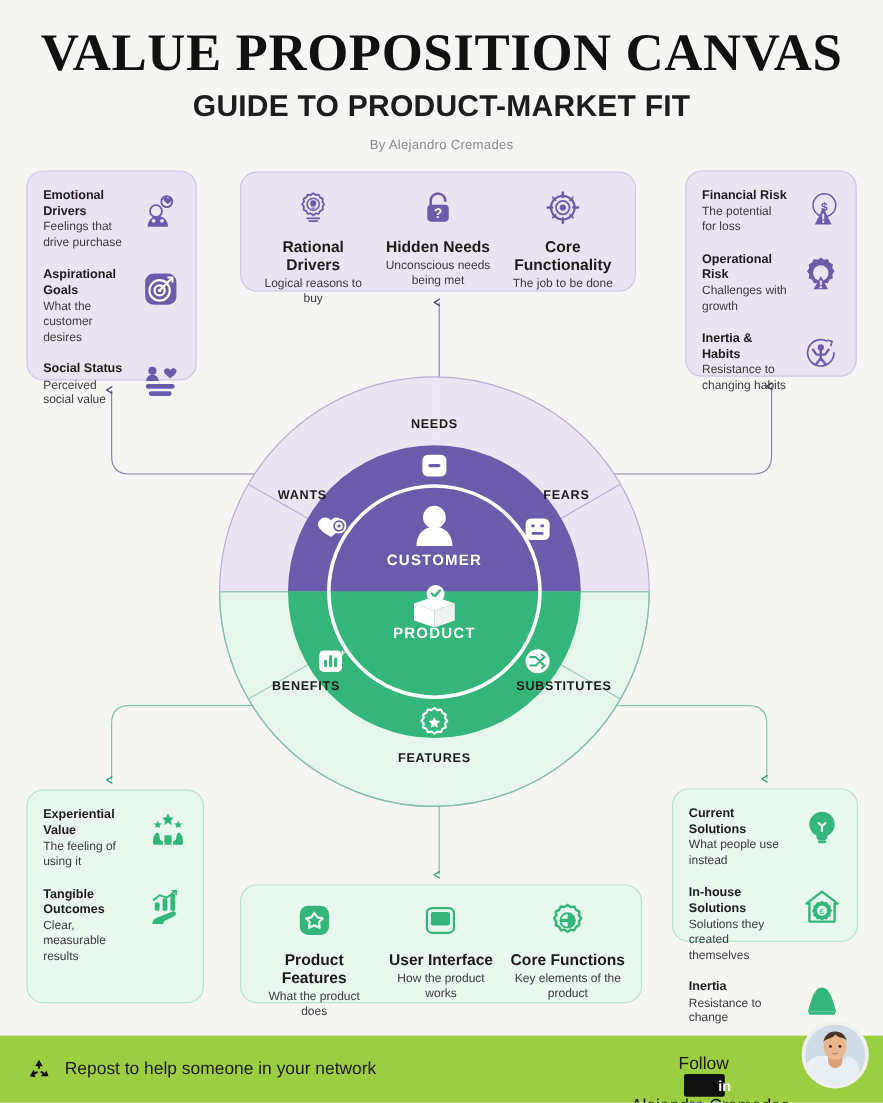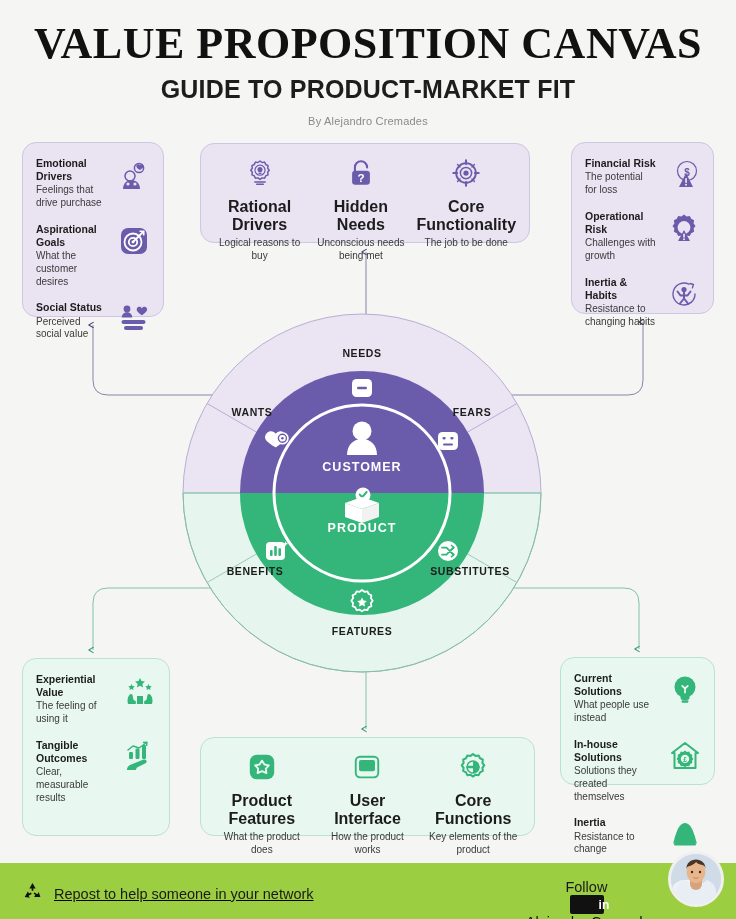--- a/index.html
+++ b/index.html
@@ -58,21 +58,21 @@
     position: absolute; right: 0; top: 2px;
     width: 32px; height: 32px;
   }
   .side-icon svg { width: 32px; height: 32px; display: block; }
 
   
   .hcard { display: flex; padding: 13px 8px 14px 8px; }
   .hcol { flex: 1; text-align: center; padding: 0 5px; }
   .hcol-icon { height: 32px; margin-bottom: 9px; display: flex; align-items: center; justify-content: center; }
   .hcol-icon svg { width: 30px; height: 30px; display: block; }
-  .hcol-title { font-size: 16px; font-weight: bold; color: #1c1c1c; }
+  .hcol-title { font-size: 13px; font-weight: bold; color: #1c1c1c; }
   .hcol-desc { font-size: 10px; color: #3a3a3a; line-height: 1.3; margin-top: 2px; }
 
   
   #card-top-left    { left: 22px;  top: 142px; width: 142px; height: 175px; }
   #card-top-center  { left: 200px; top: 143px; width: 330px; height: 100px; }
   #card-top-right   { left: 571px; top: 142px; width: 143px; height: 172px; }
   #card-bot-left    { left: 22px;  top: 658px; width: 148px; height: 178px; }
   #card-bot-center  { left: 200px; top: 737px; width: 335px; height: 99px; justify-content: flex-end; }
   #card-bot-right   { left: 560px; top: 657px; width: 155px; height: 128px; }
 
@@ -93,21 +93,21 @@
   
   #connectors { position: absolute; left: 0; top: 0; width: 736px; height: 919px; pointer-events: none; }
 
   
   #footer {
     position: absolute; left: 0; bottom: 0;
     width: 736px; height: 56px;
     background: #9cce42;
     display: flex; align-items: center;
   }
-  #footer-left { display: flex; align-items: flex-end; margin-left: 22px; text-decoration: underline; }
+  #footer-left { display: flex; align-items: center; margin-left: 22px; }
   #recycle-icon { width: 21px; height: 21px; margin-right: 11px; }
   #repost-text { font-size: 14.5px; color: #1a1a1a; }
   #footer-right {
     position: absolute; right: 78px; top: 16px; height: 56px;
     display: flex; align-items: center; flex-direction: column;
   }
   #follow-text { font-size: 14.5px; color: #1a1a1a; margin-right: 11px; }
   #linkedin-icon {
     width: 19px; height: 19px; background: #111111;
     border-radius: 2px; margin-right: 10px;

